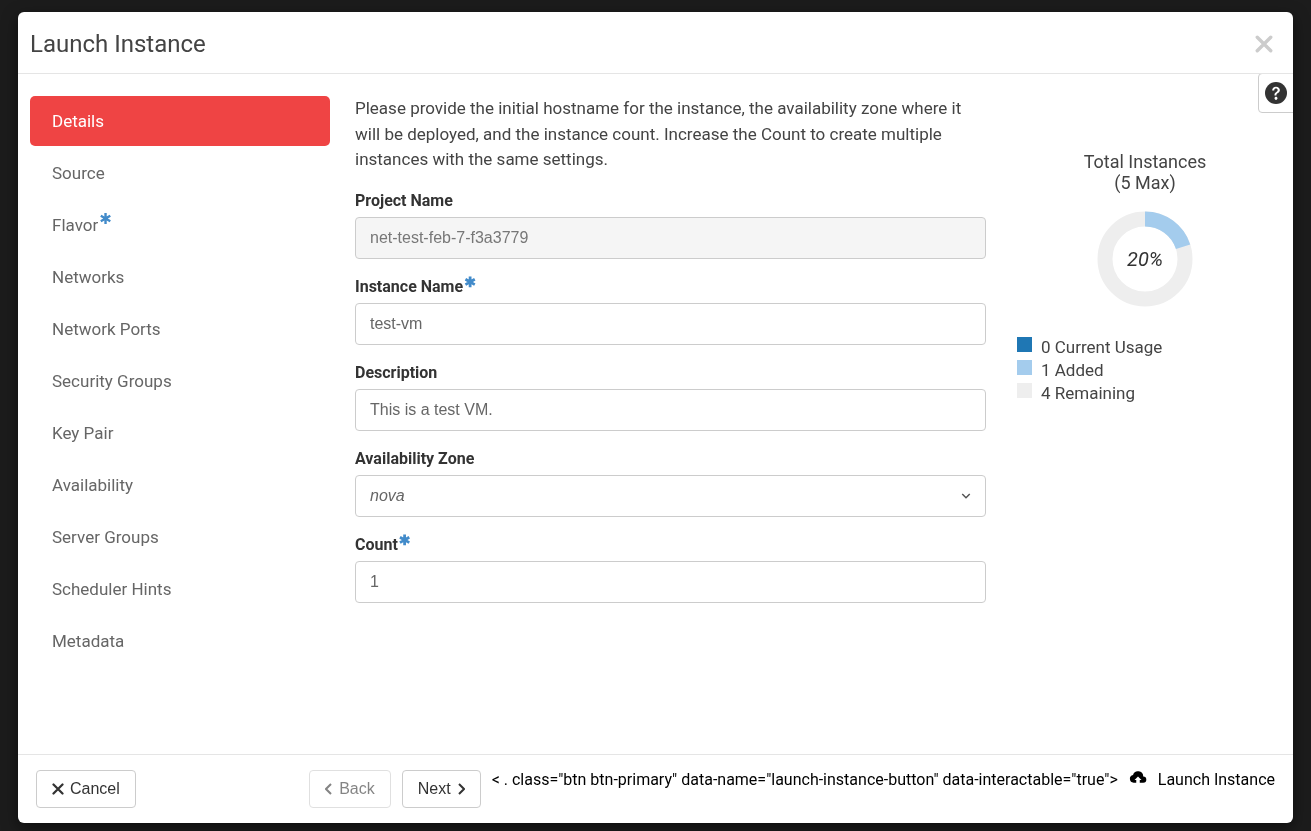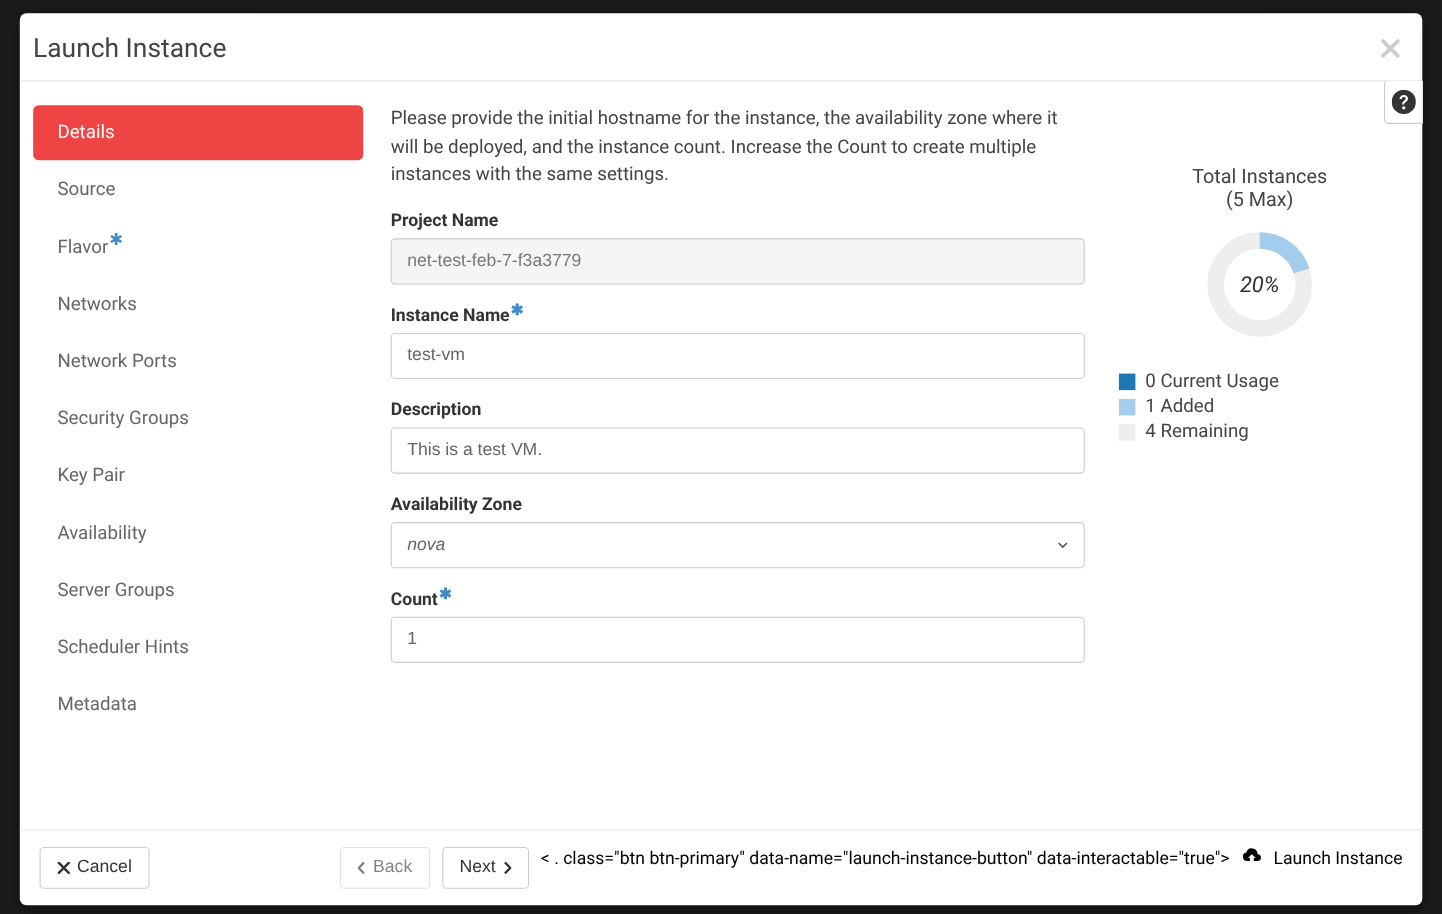--- a/index.html
+++ b/index.html
@@ -199,21 +199,20 @@
       font-size: 20px;
       color: #333;
       font-style: italic;
     }
     .legend {
       align-self: flex-start;
       padding-left: 2px;
     }
     .legend-item {
       display: flex;
-      align-items: center;
       gap: 9px;
       font-size: 17px;
       color: #444;
       margin-bottom: 3px;
     }
     .legend-swatch {
       width: 15px;
       height: 15px;
     }
     .sw-dark { background: #1f77b4; }

